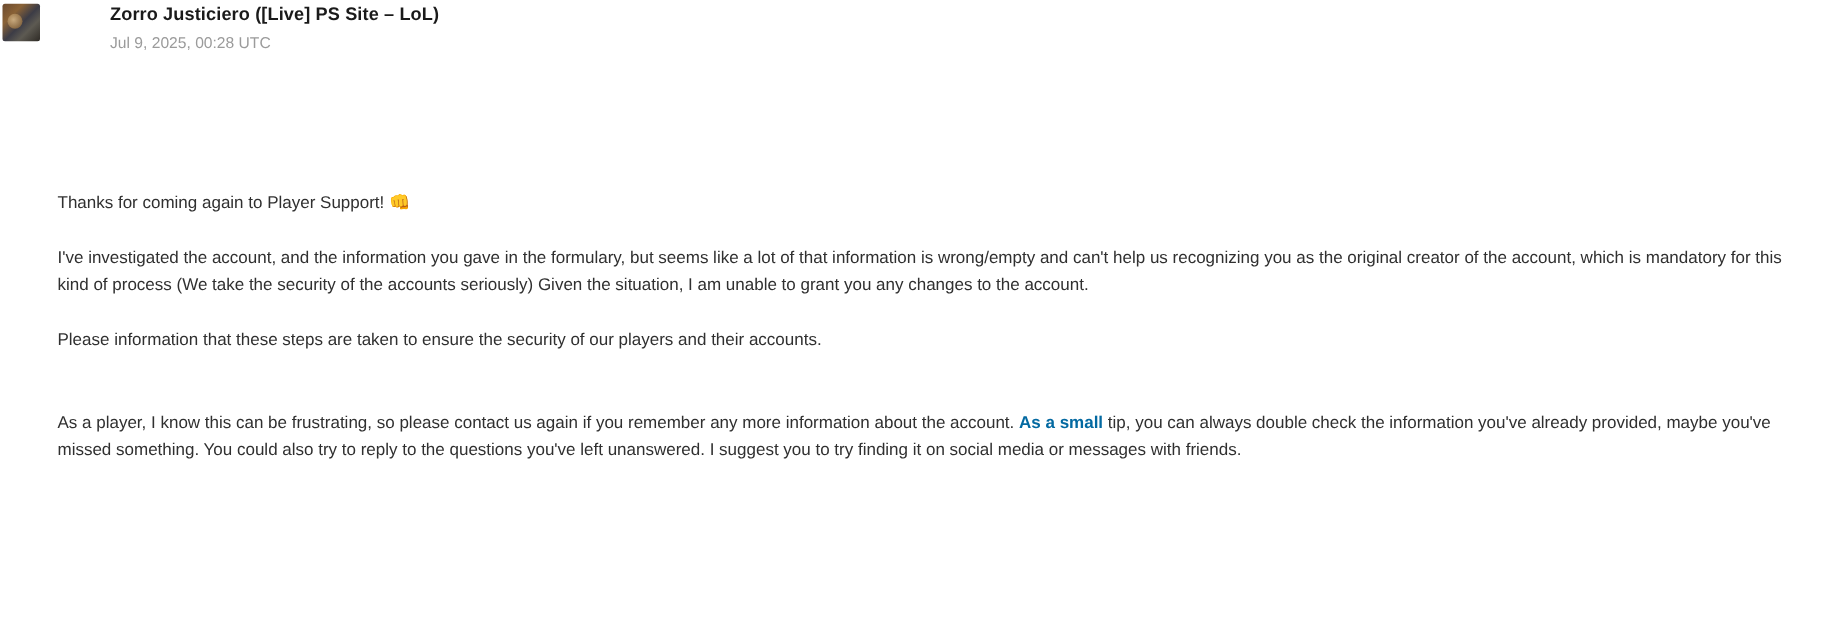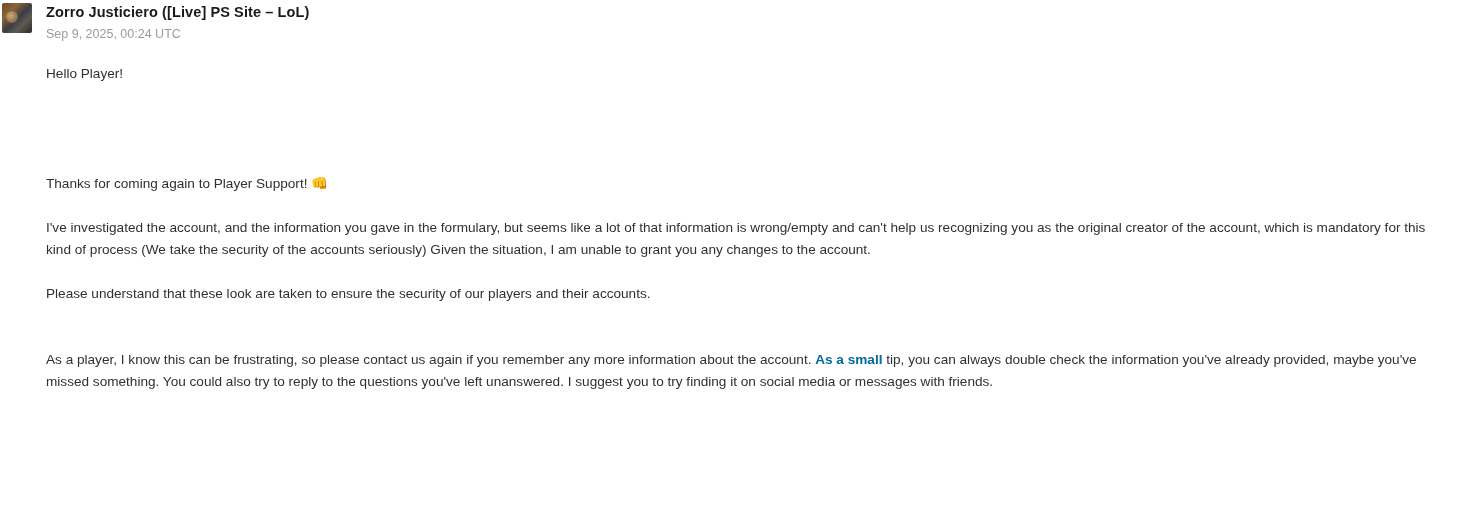--- a/index.html
+++ b/index.html
@@ -19,20 +19,21 @@
   .message {
     position: relative;
     padding: 0;
   }
 
   .header-row {
     position: relative;
     display: flex;
     align-items: flex-start;
     padding-top: 3px;
+    gap: 42px;
   }
 
   .avatar {
     width: 30px;
     height: 30px;
     flex: 0 0 30px;
     margin-left: 2px;
     margin-top: 0px;
     border-radius: 2px;
     background:
@@ -98,42 +99,41 @@
 </style>
 </head>
 <body>
 
 <div class="message">
 
   <div class="header-row">
     <div class="avatar"></div>
     <div class="head-text">
       <div class="author">Zorro Justiciero ([Live] PS Site – LoL)</div>
-      <div class="timestamp">Sep 9, 2025, 00:24 UTC</div>
+      <div class="timestamp">Jul 9, 2025, 00:28 UTC</div>
     </div>
   </div>
 
   <div class="body">
 
-    <p>Hello Player!</p>
 
     <div class="gap-lg"></div>
 
 
     <div class="gap-md"></div>
 
     <p>Thanks for coming again to Player Support! 👊</p>
 
     <div class="gap-sm"></div>
 
     <p>I've investigated the account, and the information you gave in the formulary, but seems like a lot of that information is wrong/empty and can't help us recognizing you as the original creator of the account, which is mandatory for this kind of process (We take the security of the accounts seriously) Given the situation, I am unable to grant you any changes to the account.</p>
 
     <div class="gap-sm"></div>
 
-    <p>Please understand that these look are taken to ensure the security of our players and their accounts.</p>
+    <p>Please information that these steps are taken to ensure the security of our players and their accounts.</p>
 
     <div class="gap-sm"></div>
 
 
     <div class="gap-sm"></div>
 
     <p><span>As a player, I know this can be frustrating, so please contact us again if you remember any more information about the account. </span><span class="bold-inline">As a small</span><span> tip, you can always double check the information you've already provided, maybe you've missed something. You could also try to reply to the questions you've left unanswered. I suggest you to try finding it on social media or messages with friends.</span></p>
 
   </div>
 </div>

